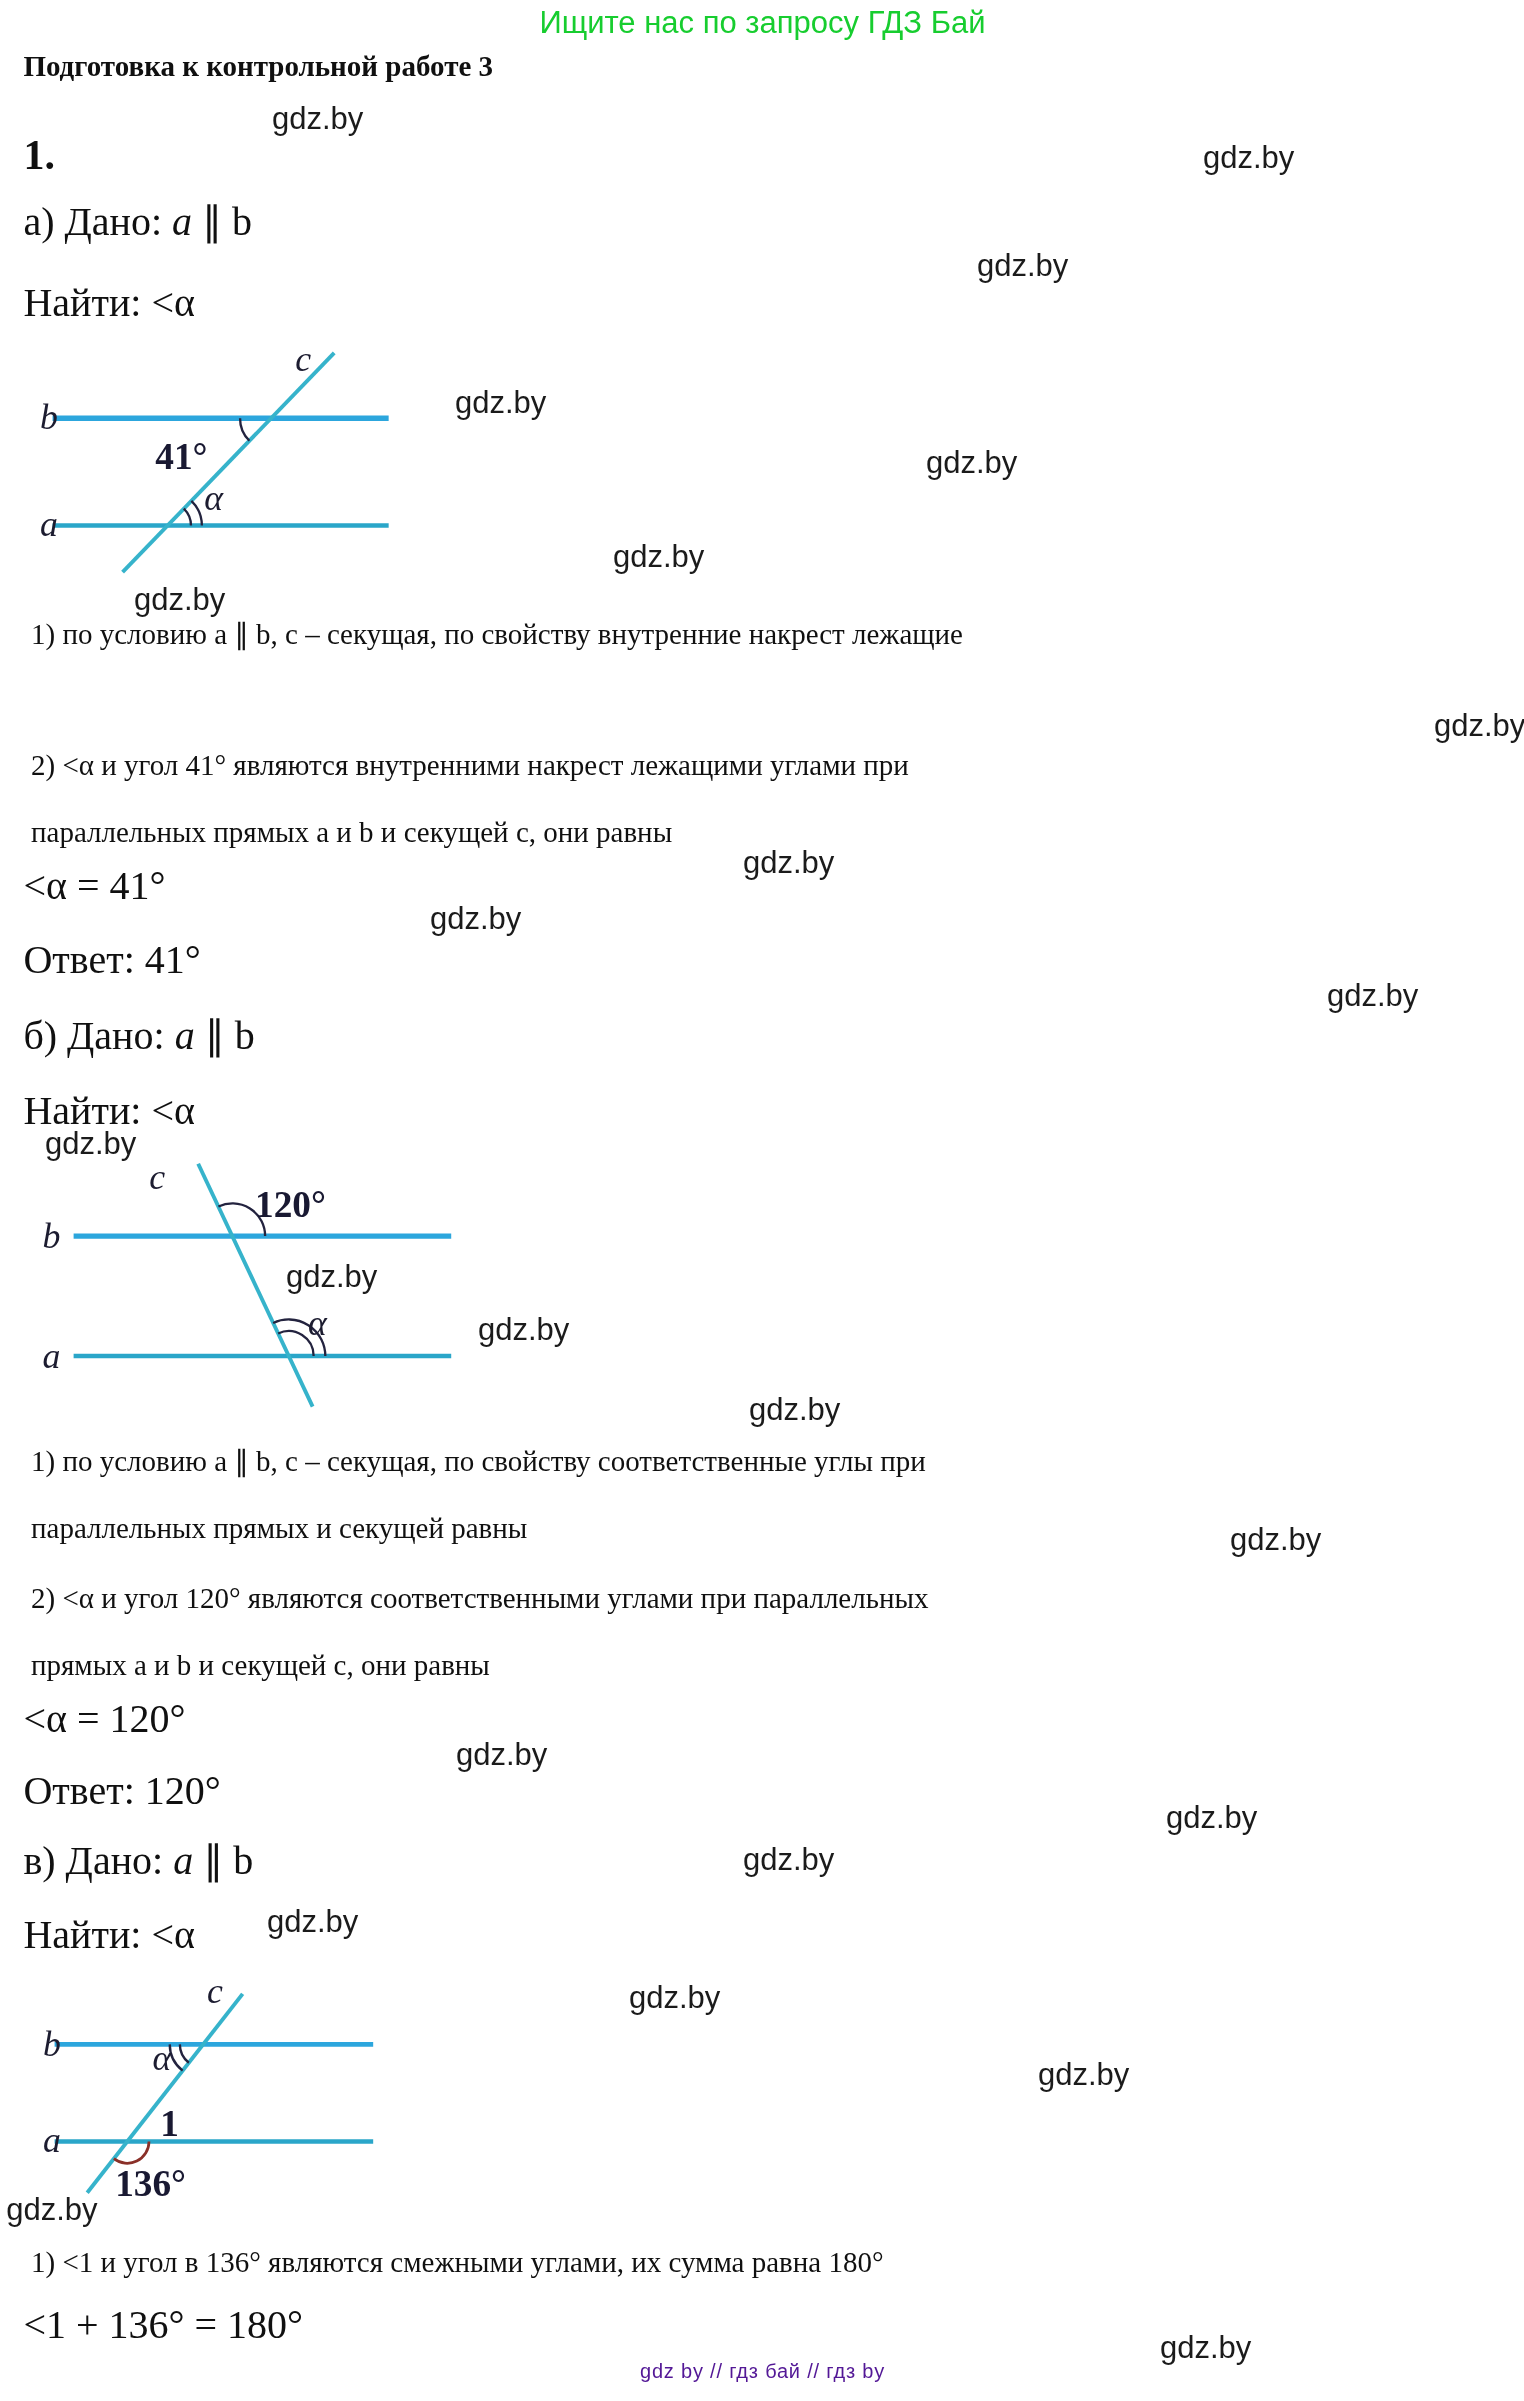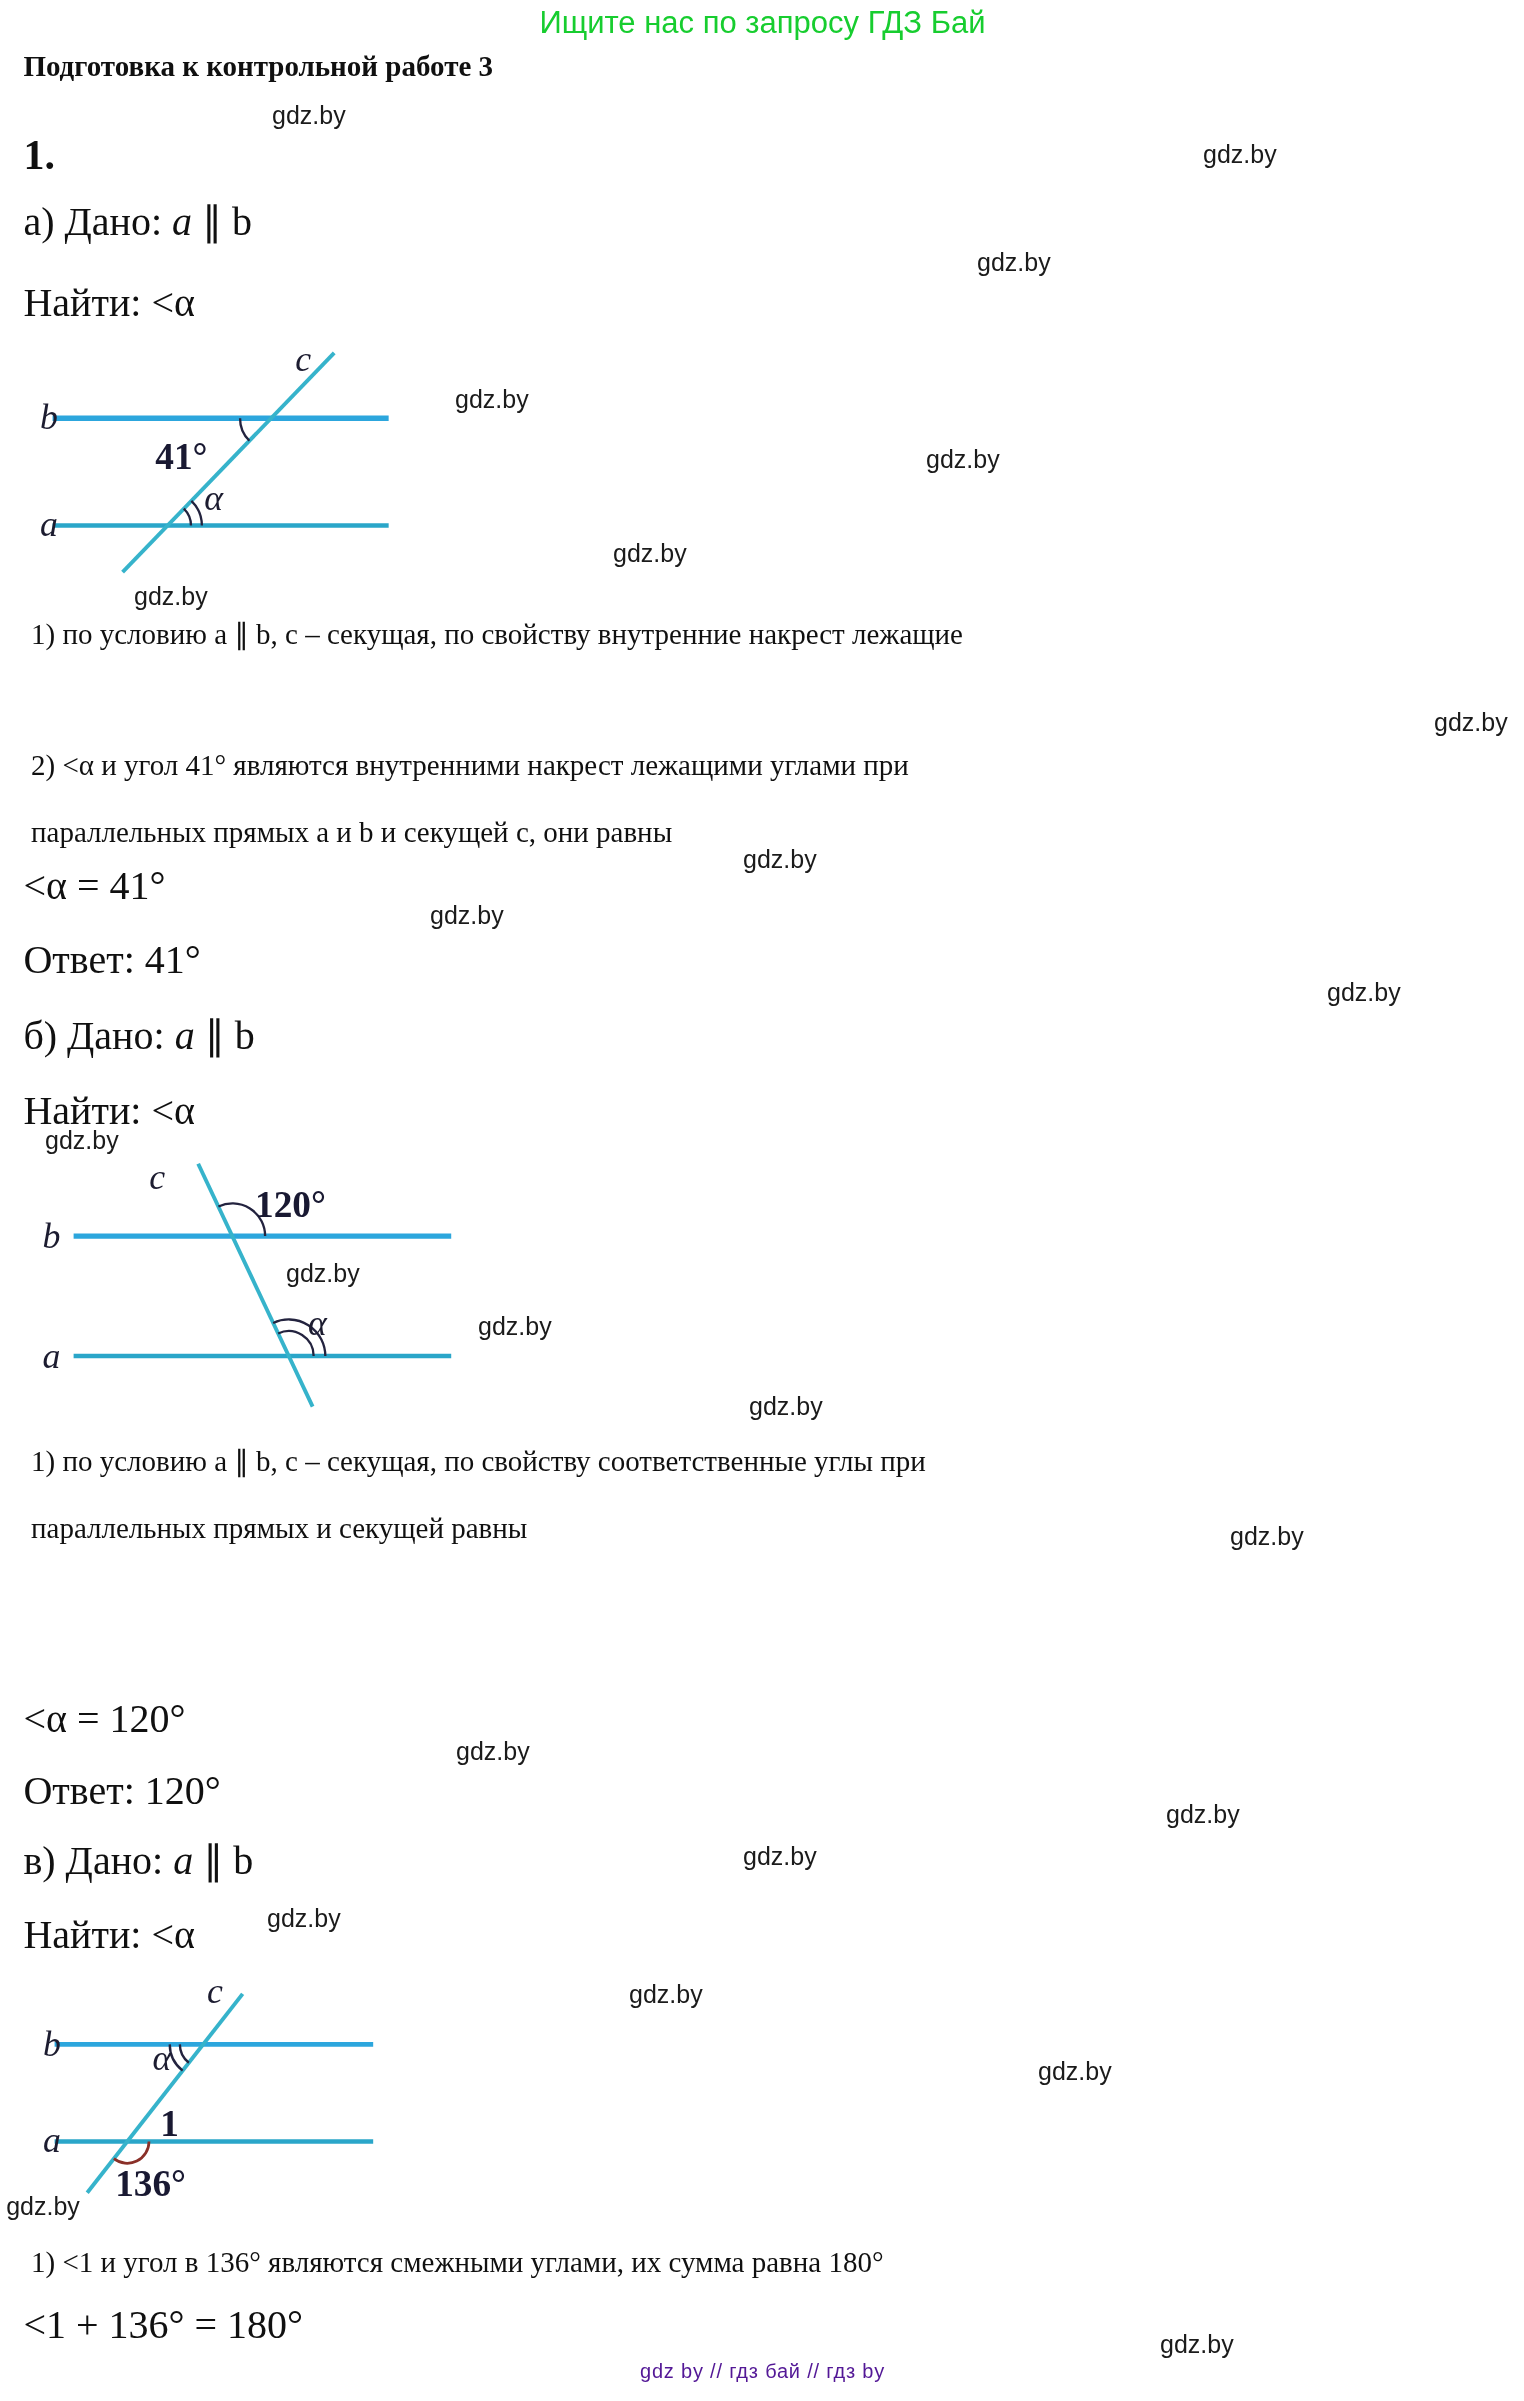--- a/index.html
+++ b/index.html
@@ -7,21 +7,21 @@
   .page{position:relative;width:1525px;height:2401px;background:#ffffff;overflow:hidden;
         font-family:"Liberation Serif",serif;color:#101010;}
   .promo{position:absolute;top:4.7px;left:0;right:0;text-align:center;
          font-family:"Liberation Sans",sans-serif;font-size:31px;font-weight:400;}
   .title{position:absolute;left:23.4px;top:50px;font-size:29px;font-weight:bold;letter-spacing:0px;}
   .pnum{position:absolute;left:23.4px;top:131px;font-size:42px;font-weight:bold;}
   .line{position:absolute;left:23.4px;font-size:40px;white-space:pre;}
   .step{position:absolute;left:31px;font-size:29px;}
   .step div{line-height:67px;white-space:pre;}
   .it{font-style:italic;}
-  .wm{position:absolute;font-family:"Liberation Sans",sans-serif;font-size:25px;color:#1b1b1b;white-space:pre;}
+  .wm{position:absolute;font-family:"Liberation Sans",sans-serif;font-size:31px;color:#1b1b1b;white-space:pre;}
   .footer{position:absolute;top:2360px;left:0;right:0;text-align:center;
           font-family:"Liberation Sans",sans-serif;font-size:20px;letter-spacing:0.8px;}
   .diag{position:absolute;}
   .dlabel{font-family:"Liberation Serif",serif;font-style:italic;font-size:46px;fill:#1c1c30;}
   .dangle{font-family:"Liberation Serif",serif;font-weight:bold;font-size:48px;fill:#191932;}
   .dalpha{font-family:"Liberation Serif",serif;font-style:italic;font-size:46px;fill:#1c1c30;}
 </style>
 </head>
 <body>
 
@@ -94,20 +94,24 @@
 
   <span class="wm" style="left:286px;top:1259px">gdz.by</span>
   <span class="wm" style="left:478px;top:1312px">gdz.by</span>
   <span class="wm" style="left:749px;top:1392px">gdz.by</span>
 
   <div class="step" style="top:1428px">
     <div>1) по условию a ∥ b, с – секущая, по свойству соответственные углы при</div>
     <div>параллельных прямых и секущей равны</div>
   </div>
   <span class="wm" style="left:1230px;top:1522px">gdz.by</span>
+  <div class="step" style="top:1565px">
+    <div>2) &lt;α и угол 120° являются соответственными углами при параллельных</div>
+    <div>прямых a и b и секущей c, они равны</div>
+  </div>
 
   <div class="line" style="top:1695px">&lt;α = 120°</div>
   <span class="wm" style="left:456px;top:1737px">gdz.by</span>
   <div class="line" style="top:1767px">Ответ: 120°</div>
   <span class="wm" style="left:1166px;top:1800px">gdz.by</span>
 
   <div class="line" style="top:1837px"><span>в) Дано: </span><span class="it">a</span><span> ∥ b</span></div>
   <span class="wm" style="left:743px;top:1842px">gdz.by</span>
   <div class="line" style="top:1911px">Найти: &lt;α</div>
   <span class="wm" style="left:267px;top:1904px">gdz.by</span>

